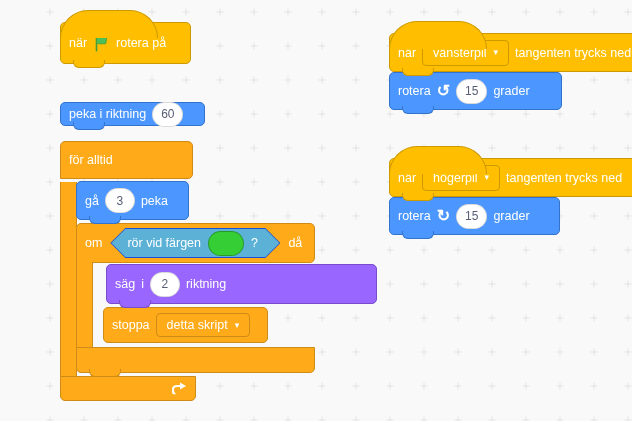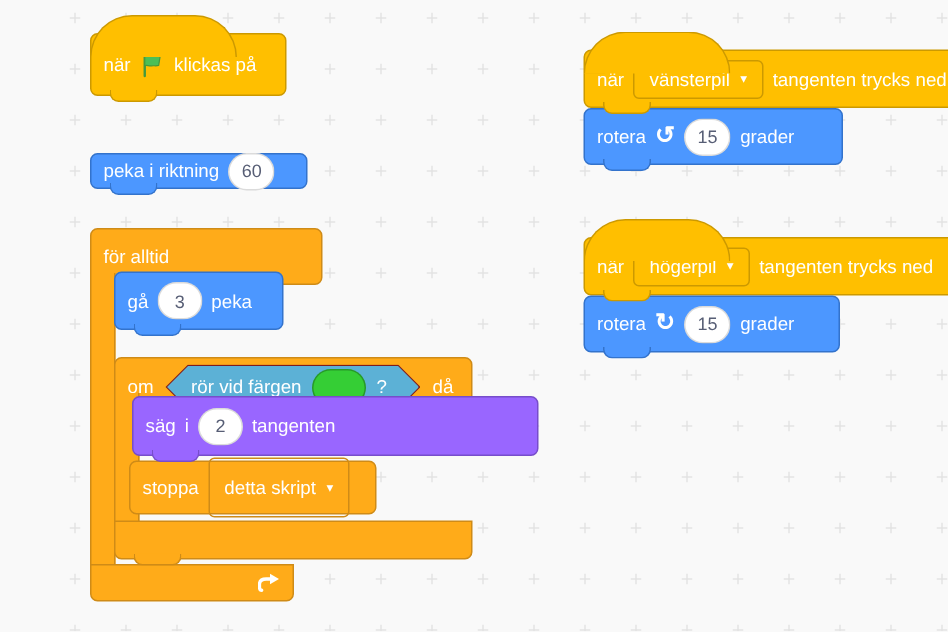--- a/index.html
+++ b/index.html
@@ -21,23 +21,23 @@
   .ctop{border-radius:5px 5px 5px 0;}
   .cbottom{border-radius:0 0 5px 5px;}
   .carm{position:absolute;box-sizing:border-box;background:#FFAB19;
          border-left:1px solid #CF8B17;border-right:1px solid #CF8B17;}
   .oval{background:#fff;color:#575E75;border:1px solid rgba(0,0,0,0.14);border-radius:13px;
          height:25px;min-width:30px;padding:0 8px;display:flex;align-items:center;
          justify-content:center;box-sizing:border-box;font-size:12px;}
   .dd{display:flex;align-items:center;gap:7px;height:26px;
          padding:0 10px;border:1px solid;border-radius:4px;box-sizing:border-box;}
   .events .dd{border-color:#CC9900;}
-  .control .dd{border-color:#CF8B17;height:40px;}
+  .control .dd{border-color:#CF8B17;height:24px;}
   .dd-arrow{font-size:9px;line-height:1;}
-  .hexo{position:relative;height:30px;display:flex;align-items:center;background:#7f1d1d;
+  .hexo{position:relative;height:30px;display:flex;align-items:center;background:#1d4ed8;
          clip-path:polygon(15px 0,calc(100% - 15px) 0,100% 50%,calc(100% - 15px) 100%,15px 100%,0 50%);}
   .hexi{position:absolute;inset:1px;background:#5CB1D6;
          clip-path:polygon(14px 0,calc(100% - 14px) 0,100% 50%,calc(100% - 14px) 100%,14px 100%,0 50%);}
   .hexc{position:relative;display:flex;align-items:center;gap:7px;padding:0 17px;z-index:1;}
   .swatch{width:36px;height:25px;border-radius:13px;background:#35CE35;
          border:1px solid rgba(0,0,0,0.25);box-sizing:border-box;}
   .rot-ic{font-size:16px;font-weight:bold;line-height:1;}
   .loop-end{justify-content:flex-end;}
 </style>
 </head>
@@ -53,75 +53,75 @@
     </defs>
     <rect width="632" height="421" fill="url(#plus)"></rect>
   </svg>
 
   <div class="block events hat" style="left:14px;top:22px;width:131px;height:42px">
     <span class="lbl">när</span>
     <svg width="17" height="17" viewBox="0 0 17 17">
       <path d="M3.5 1.5 v14.2" stroke="#45993D" stroke-width="1.6" stroke-linecap="round" fill="none"></path>
       <path d="M3.5 2 C5.5 0.8 7.5 3 9.5 2.6 C11.5 2.2 12.6 2.6 13.8 2.2 L12.8 8.6 C11 9.2 9.5 8.6 8 8.9 C6.3 9.3 5 8.2 3.5 8.8 Z" fill="#4CBF56" stroke="#45993D" stroke-width="0.8"></path>
     </svg>
-    <span class="lbl">klickas på</span>
+    <span class="lbl">rotera på</span>
     <i class="tab"></i>
   </div>
 
 
   <div class="block motion" style="left:14px;top:102px;width:145px;height:24px">
     <span class="lbl">peka i riktning</span>
     <span class="oval">60</span>
     <i class="tab"></i>
   </div>
 
-  <div class="block control ctop" style="left:14px;top:152px;width:155px;height:38px">
+  <div class="block control ctop" style="left:14px;top:141px;width:133px;height:38px">
     <span class="lbl">för alltid</span>
   </div>
   <div class="carm" style="left:14px;top:182px;width:17px;height:195px"></div>
   <div class="block control cbottom loop-end" style="left:14px;top:376px;width:136px;height:25px">
     <svg width="15" height="13" viewBox="0 0 15 13">
       <path d="M2.5 11.5 C1.3 11.5 1 10.3 1 9.3 L1 7.5 C1 5 3 4 5.5 4 L8.5 4" fill="none" stroke="#fff" stroke-width="2.2" stroke-linecap="round"></path>
       <path d="M8 0.5 L14 4 L8 7.5 Z" fill="#fff"></path>
     </svg>
   </div>
 
   <div class="block motion" style="left:30px;top:181px;width:113px;height:39px">
     <span class="lbl">gå</span>
     <span class="oval">3</span>
     <span class="lbl">peka</span>
     <i class="tab"></i>
   </div>
 
-  <div class="block control ctop" style="left:30px;top:238px;width:239px;height:40px;gap:8px">
+  <div class="block control ctop" style="left:30px;top:223px;width:239px;height:40px;gap:8px">
     <span class="lbl">om</span>
     <span class="hexo" style="width:170px">
       <span class="hexi"></span>
       <span class="hexc">
         <span class="lbl">rör vid färgen</span>
         <span class="swatch"></span>
         <span class="lbl">?</span>
       </span>
     </span>
     <span class="lbl">då</span>
   </div>
   <div class="carm" style="left:30px;top:262px;width:17px;height:86px"></div>
   <div class="block control cbottom" style="left:30px;top:347px;width:239px;height:26px">
     <i class="tab"></i>
   </div>
 
-  <div class="block looks" style="left:42px;top:264px;width:271px;height:40px">
+  <div class="block looks" style="left:60px;top:264px;width:271px;height:40px">
     <span class="lbl">säg</span>
     <span class="lbl">i</span>
     <span class="oval">2</span>
-    <span class="lbl">tangenten</span>
+    <span class="lbl">riktning</span>
     <i class="tab"></i>
   </div>
 
-  <div class="block control" style="left:40px;top:307px;width:165px;height:36px">
+  <div class="block control" style="left:57px;top:307px;width:165px;height:36px">
     <span class="lbl">stoppa</span>
     <span class="dd">
       <span>detta skript</span>
       <span class="dd-arrow">▾</span>
     </span>
   </div>
 
   <div class="block events hat" style="left:343px;top:33px;width:288px;height:39px">
     <span class="lbl">när</span>
     <span class="dd">

